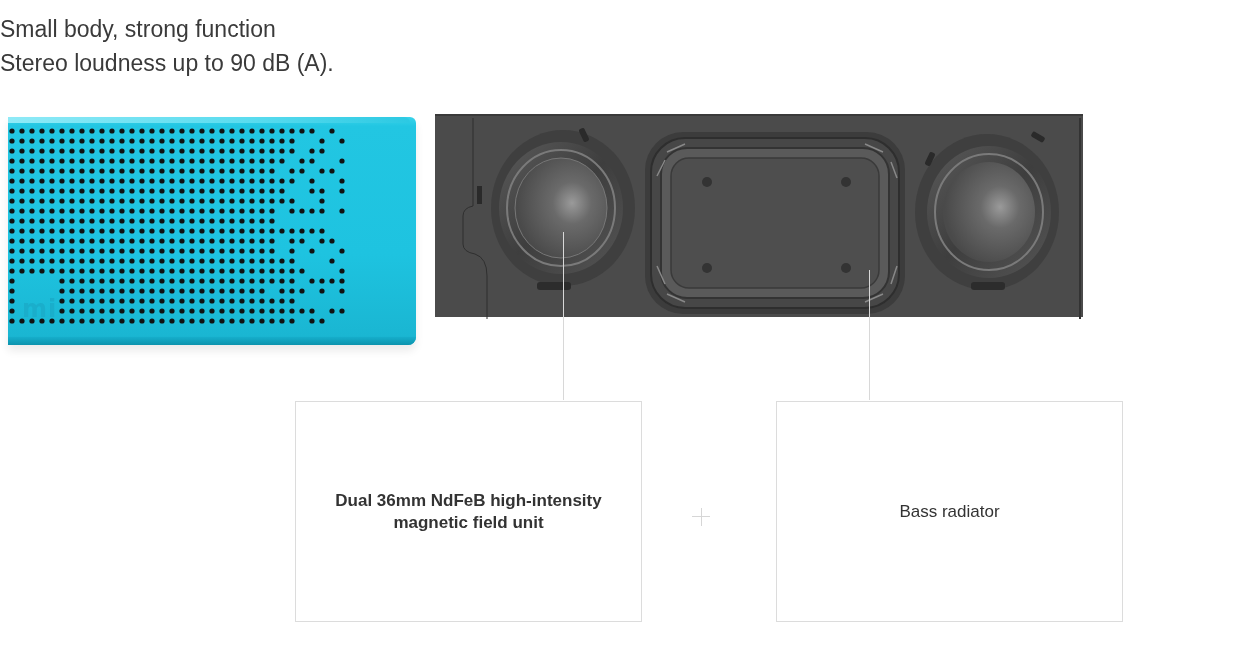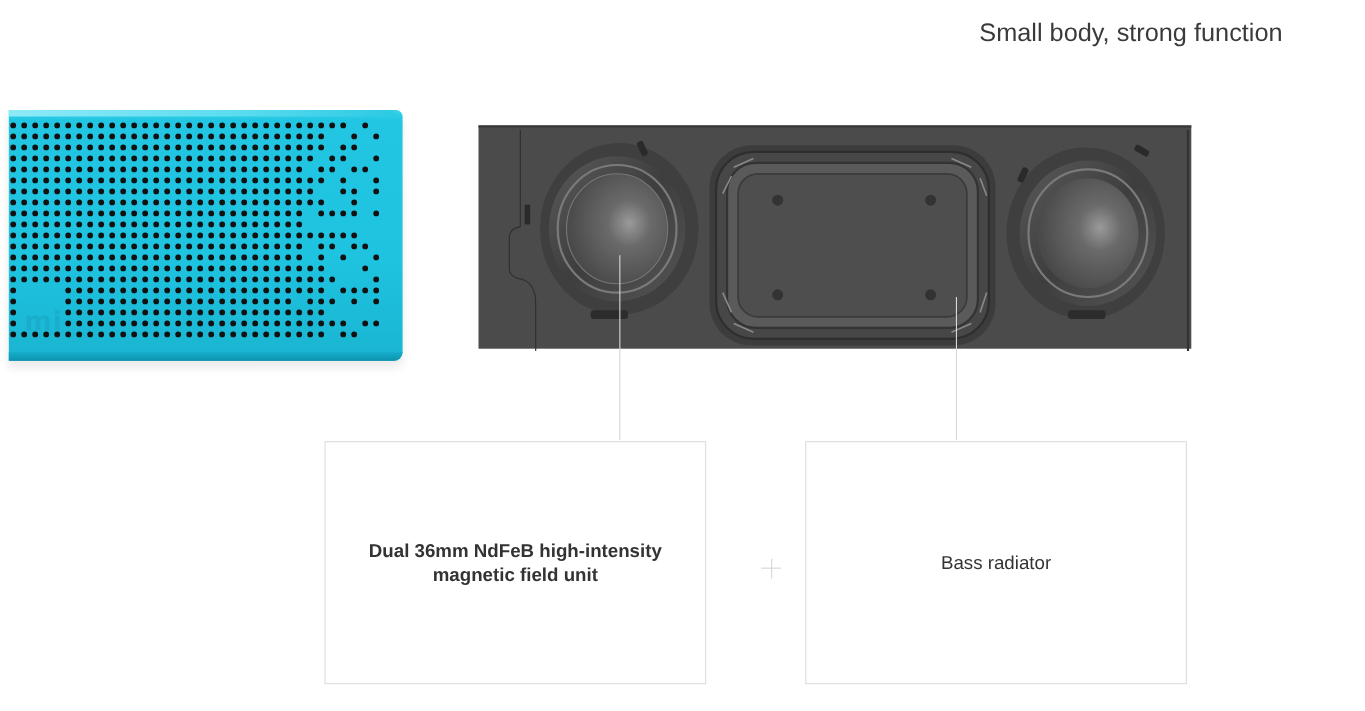--- a/index.html
+++ b/index.html
@@ -1,21 +1,21 @@
 <!DOCTYPE html>
 <html><head>
 <meta charset="utf-8">
 <style>
   html, body { margin:0; padding:0; background:#ffffff; }
   body { width:1241px; height:646px; position:relative; overflow:hidden; font-family:"Liberation Sans", sans-serif; color:#333; }
-  .headline { position:absolute; left:0; width:1166px; top:12px; text-align:right; font-size:23px; line-height:34px; color:#3a3a3a; }
+  .headline { position:absolute; left:0; width:1166px; top:12px; text-align:left; font-size:23px; line-height:34px; color:#3a3a3a; }
   .headline div { white-space:nowrap; }
 
   
-  .blue-speaker { position:absolute; left:8px; top:100px; width:358px; height:228px; border-radius:0 6px 8px 0;
+  .blue-speaker { position:absolute; left:8px; top:117px; width:408px; height:228px; border-radius:0 6px 8px 0;
     background:linear-gradient(180deg,#39d3ea 0%,#22c6e2 4%,#1ec3e0 60%,#1ab6d2 96%,#0f9fbb 100%);
     box-shadow: 0 6px 8px rgba(0,0,0,0.08); }
   .blue-speaker .top-edge { position:absolute; left:0; right:6px; top:0; height:6px; background:linear-gradient(90deg,#8feaf7,#5adcef 60%,#2cc9e3); border-radius:0 6px 0 0; }
   .blue-speaker .bottom-edge { position:absolute; left:0; right:0; bottom:0; height:8px; background:linear-gradient(180deg,#16aecb,#0c93ad); border-radius:0 0 8px 0; }
   .grille { position:absolute; left:0; top:0; }
   .mi-logo { position:absolute; left:14px; top:178px; font-family:"DejaVu Sans", sans-serif; font-weight:bold; font-size:24px; color:#1aaecb; letter-spacing:1px; }
 
   
   .dark-speaker { position:absolute; left:435px; top:114px; width:648px; height:203px; background:#4b4b4b; border-top:2px solid #3a3a3a; box-sizing:border-box; }
   .dark-speaker svg { position:absolute; left:0; top:0; }
@@ -29,20 +29,21 @@
   .plus { position:absolute; left:692px; top:508px; width:18px; height:18px; }
   .plus::before, .plus::after { content:""; position:absolute; background:#d6d6d6; }
   .plus::before { left:0; right:0; top:8px; height:1px; }
   .plus::after { top:0; bottom:0; left:9px; width:1px; }
 </style>
 </head>
 <body>
 
 <div class="headline">
   <div>Small body, strong function</div>
+  <div>Stereo loudness up to 90 dB (A).</div>
 </div>
 
 <div class="blue-speaker">
   <div class="top-edge"></div>
   <svg class="grille" id="grille" width="358" height="228">
       <circle cx="4" cy="14" r="2.6" fill="#111111"></circle>
       <circle cx="14" cy="14" r="2.6" fill="#111111"></circle>
       <circle cx="24" cy="14" r="2.6" fill="#111111"></circle>
       <circle cx="34" cy="14" r="2.6" fill="#111111"></circle>
       <circle cx="44" cy="14" r="2.6" fill="#111111"></circle>
@@ -703,15 +704,15 @@
 </div>
 
 <div class="leader" style="left:563px; top:232px; height:168px;"></div>
 <div class="leader" style="left:869px; top:270px; height:130px;"></div>
 
 <div class="info-box" style="left:295px;font-weight:bold;">
   <span class="label">Dual 36mm NdFeB high-intensity
 magnetic field unit</span>
 </div>
 <div class="plus"></div>
-<div class="info-box" style="left:732px;">
+<div class="info-box" style="left:776px;">
   <span class="label">Bass radiator</span>
 </div>
 
 </body></html>

